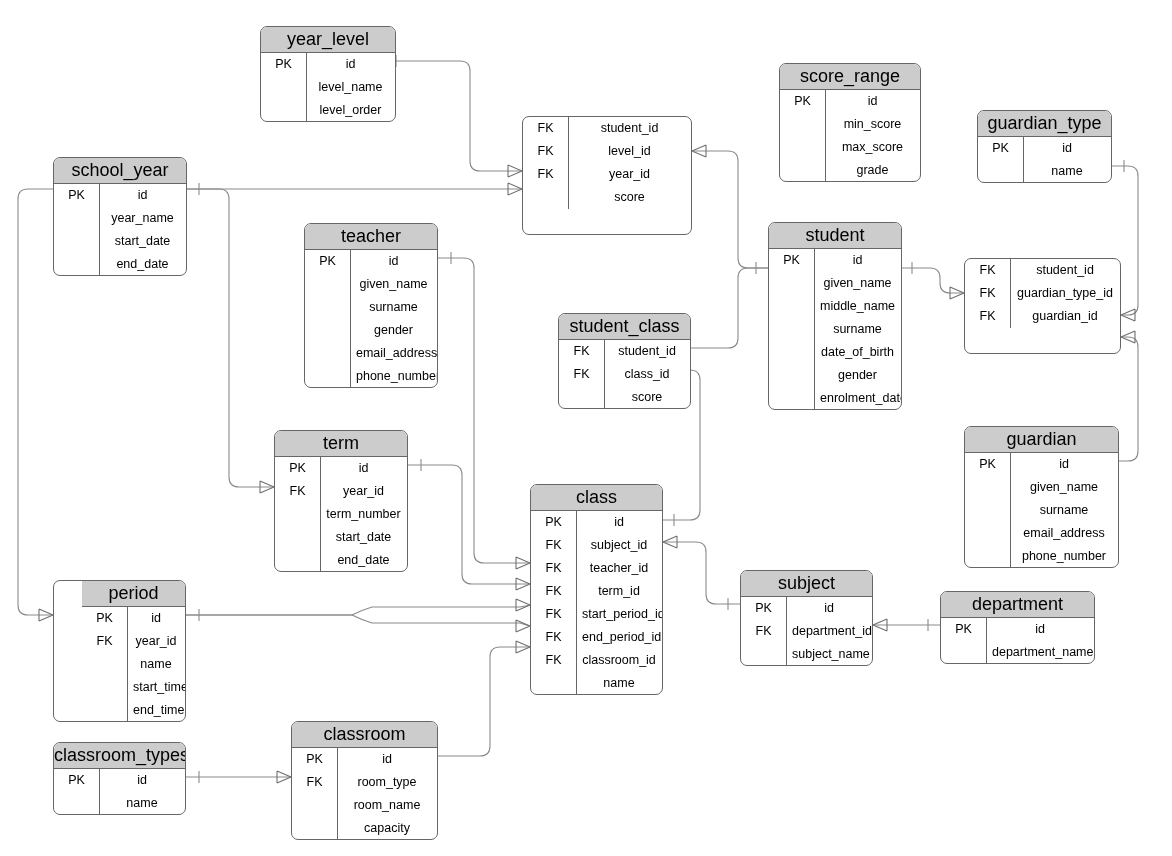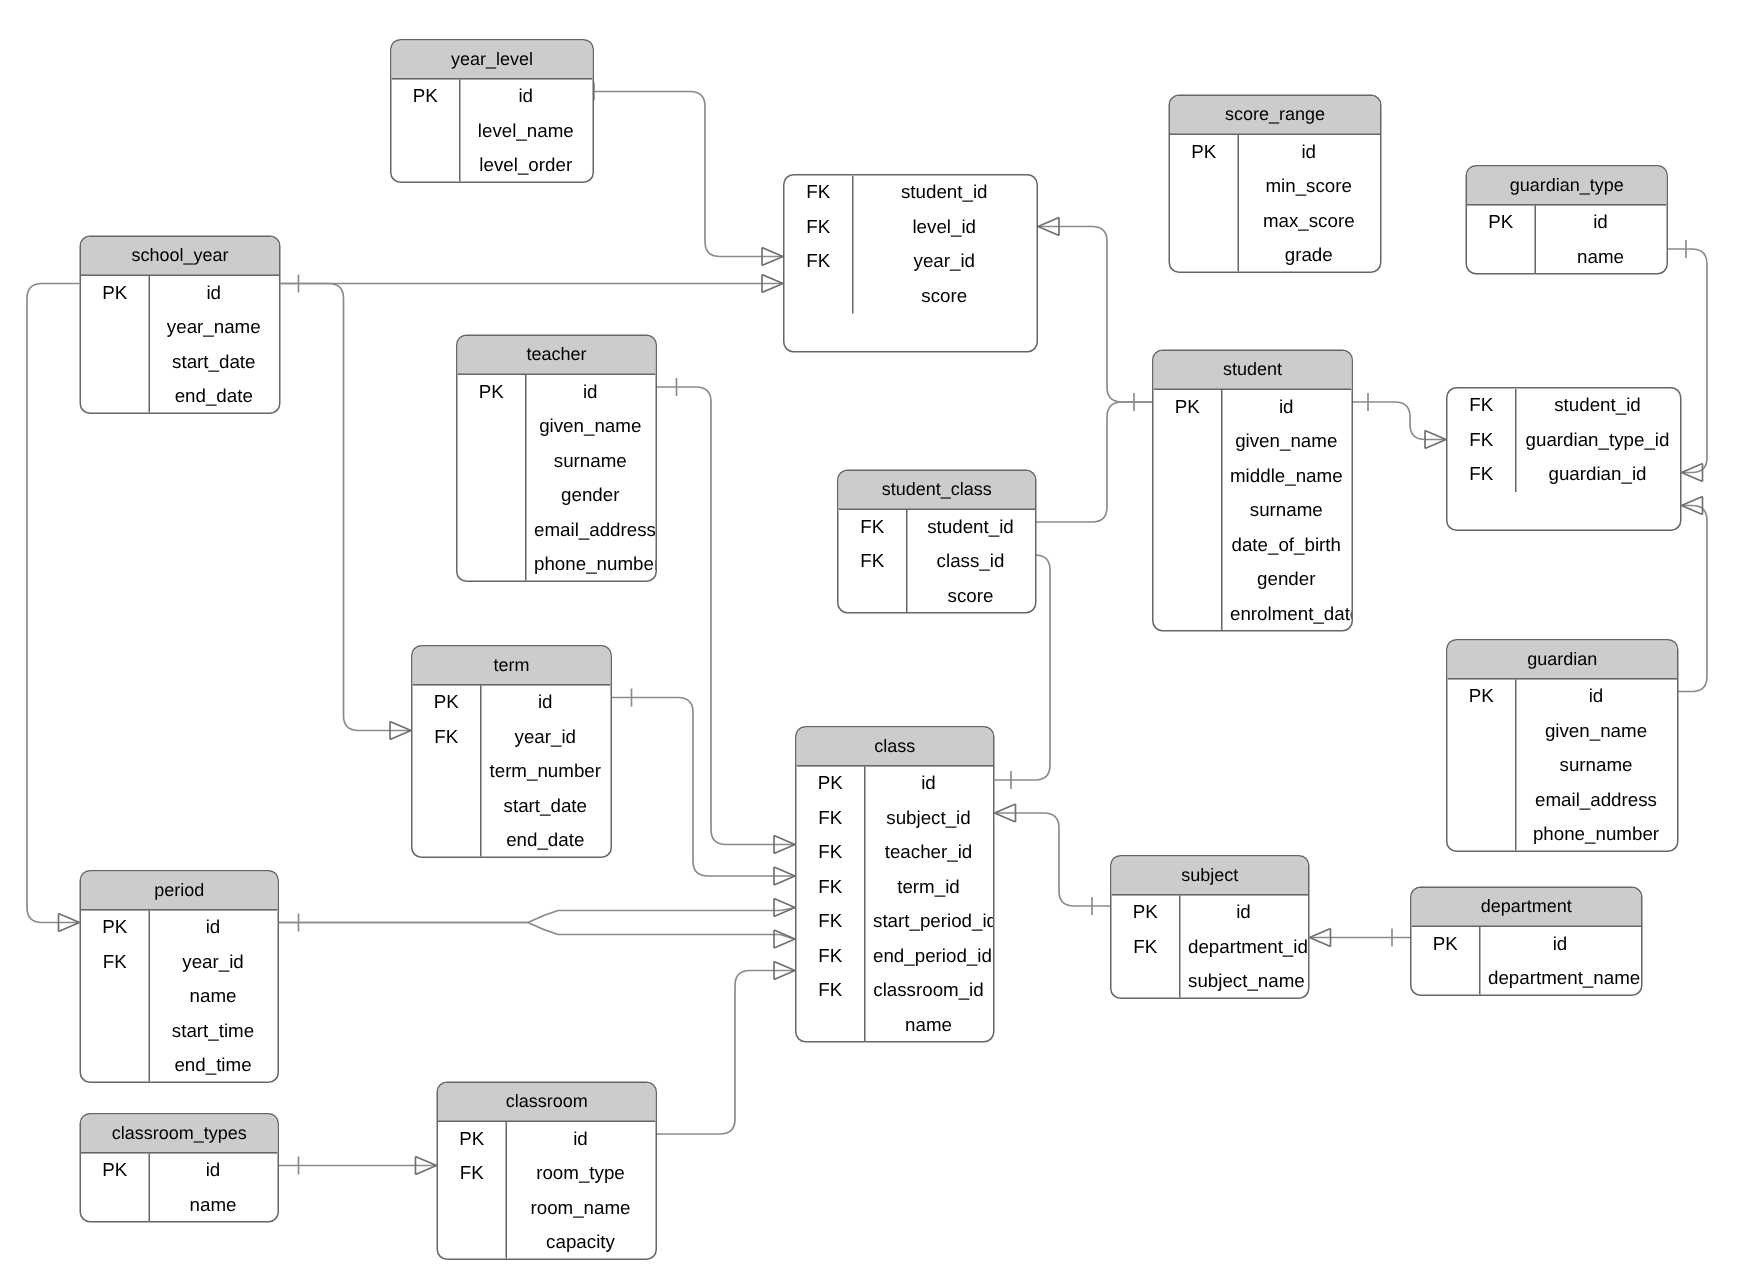--- a/index.html
+++ b/index.html
@@ -31,21 +31,21 @@
     border-radius: 7px;
     background: #ffffff;
     overflow: hidden;
   }
   .entity-header {
     height: 25px;
     line-height: 25px;
     text-align: center;
     background: #cccccc;
     border-bottom: 1px solid #666666;
-    font-size: 12px;
+    font-size: 18px;
     color: #000000;
     white-space: nowrap;
   }
   .entity-body {
     position: relative;
   }
   .key-col-rule {
     position: absolute;
     left: 45px;
     top: 0;
@@ -310,21 +310,21 @@
           <div class="field-row">
             <div class="field-key"></div>
             <div class="field-name">email_address</div>
           </div>
           <div class="field-row">
             <div class="field-key"></div>
             <div class="field-name">phone_number</div>
           </div>
         </div>
       </div>
-      <div class="entity" style="left: 768px; top: 233px; width: 134px; height: 188px;">
+      <div class="entity" style="left: 768px; top: 222px; width: 134px; height: 188px;">
         <div class="entity-header">student</div>
         <div class="entity-body">
           <div class="key-col-rule"></div>
           <div class="field-row">
             <div class="field-key">PK</div>
             <div class="field-name">id</div>
           </div>
           <div class="field-row">
             <div class="field-key"></div>
             <div class="field-name">given_name</div>
@@ -469,21 +469,21 @@
           <div class="field-row">
             <div class="field-key">FK</div>
             <div class="field-name">classroom_id</div>
           </div>
           <div class="field-row">
             <div class="field-key"></div>
             <div class="field-name">name</div>
           </div>
         </div>
       </div>
-      <div class="entity" style="left: 53px; top: 580px; width: 133px; height: 142px;">
+      <div class="entity" style="left: 53px; top: 580px; width: 133px; height: 142px; padding-left: 28px;">
         <div class="entity-header">period</div>
         <div class="entity-body">
           <div class="key-col-rule"></div>
           <div class="field-row">
             <div class="field-key">PK</div>
             <div class="field-name">id</div>
           </div>
           <div class="field-row">
             <div class="field-key">FK</div>
             <div class="field-name">year_id</div>

